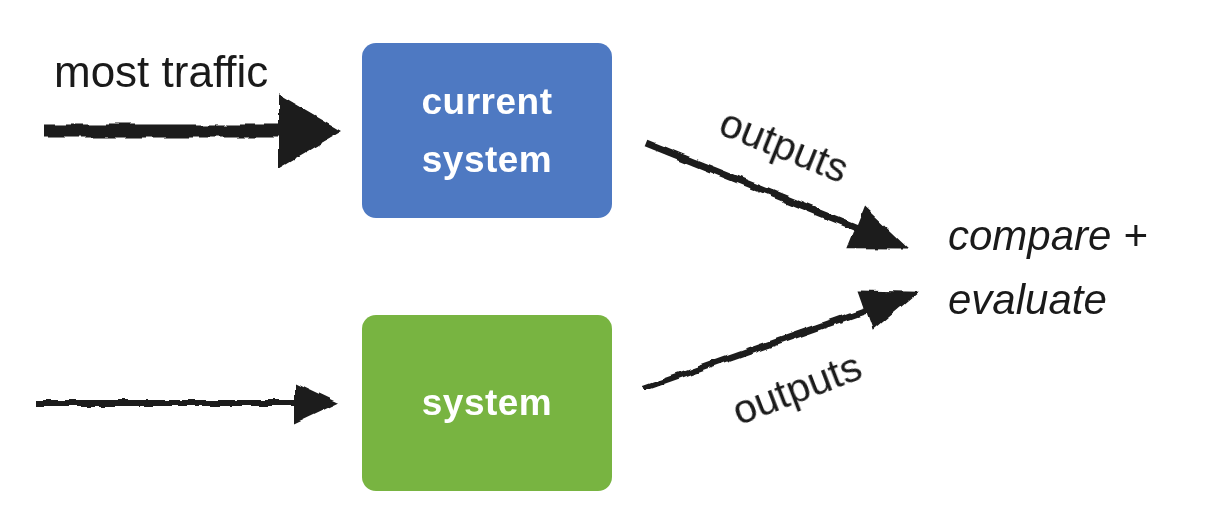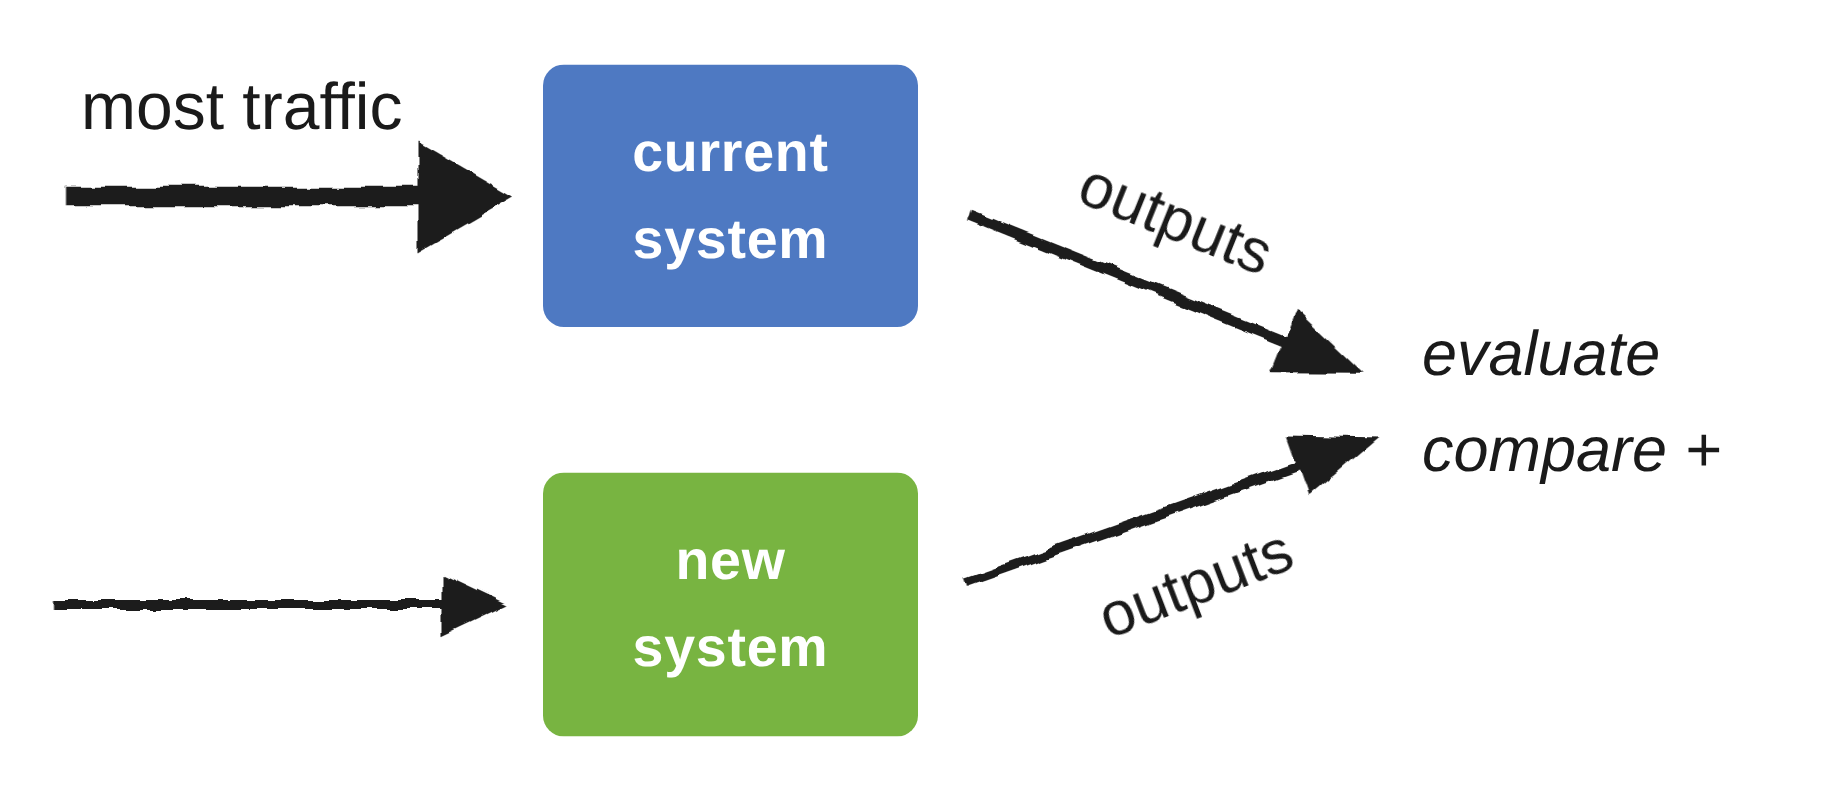--- a/index.html
+++ b/index.html
@@ -101,26 +101,25 @@
 
   <div class="txt input-label" style="left:54px; top:48px;">most traffic</div>
 
 
   <div class="node node-current" style="background-color: rgb(78, 121, 194); color: rgb(255, 255, 255);">
     <span>current</span>
     <span>system</span>
   </div>
 
   <div class="node node-new" style="background-color: rgb(120, 180, 65); color: rgb(255, 255, 255);">
-    <span>new</span>
     <span>system</span>
   </div>
 
   <div class="txt outputs-label outputs-top">outputs</div>
 
   <div class="txt outputs-label outputs-bottom">outputs</div>
 
   <div class="txt result-label">
+    <div>compare +</div>
     <div>evaluate</div>
-    <div>compare +</div>
   </div>
 
 </div>
 
 </body></html>

